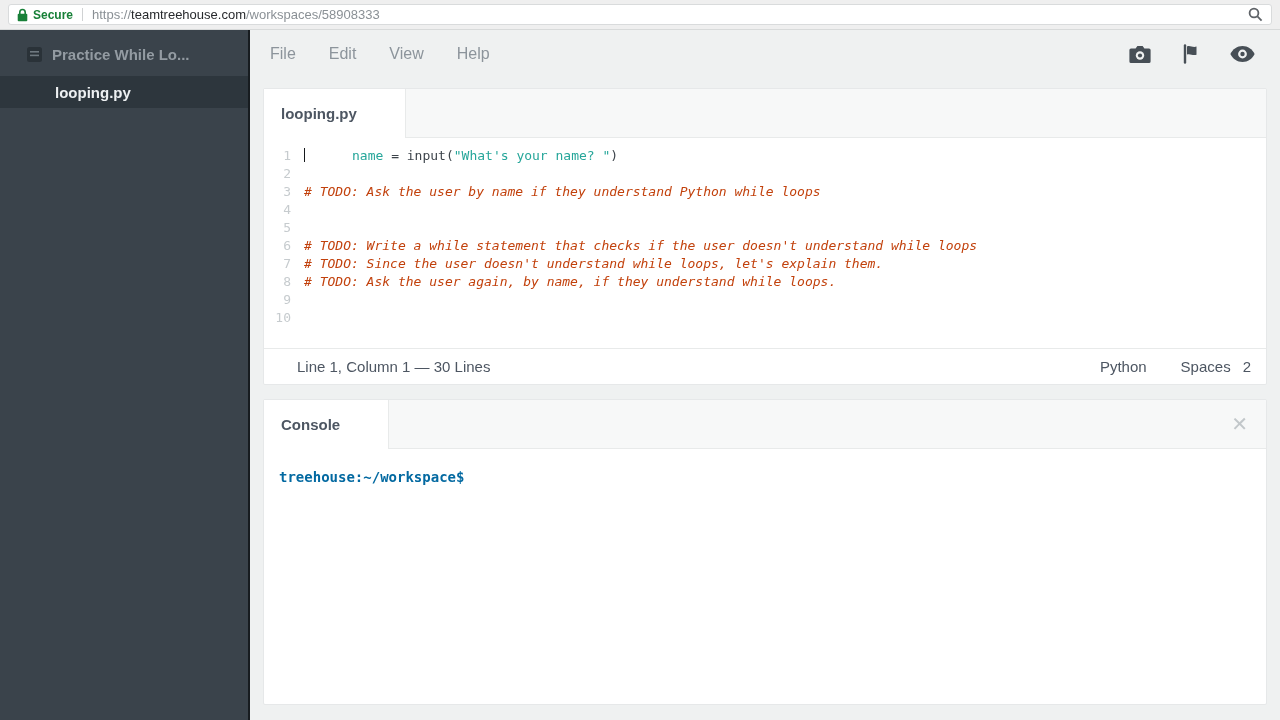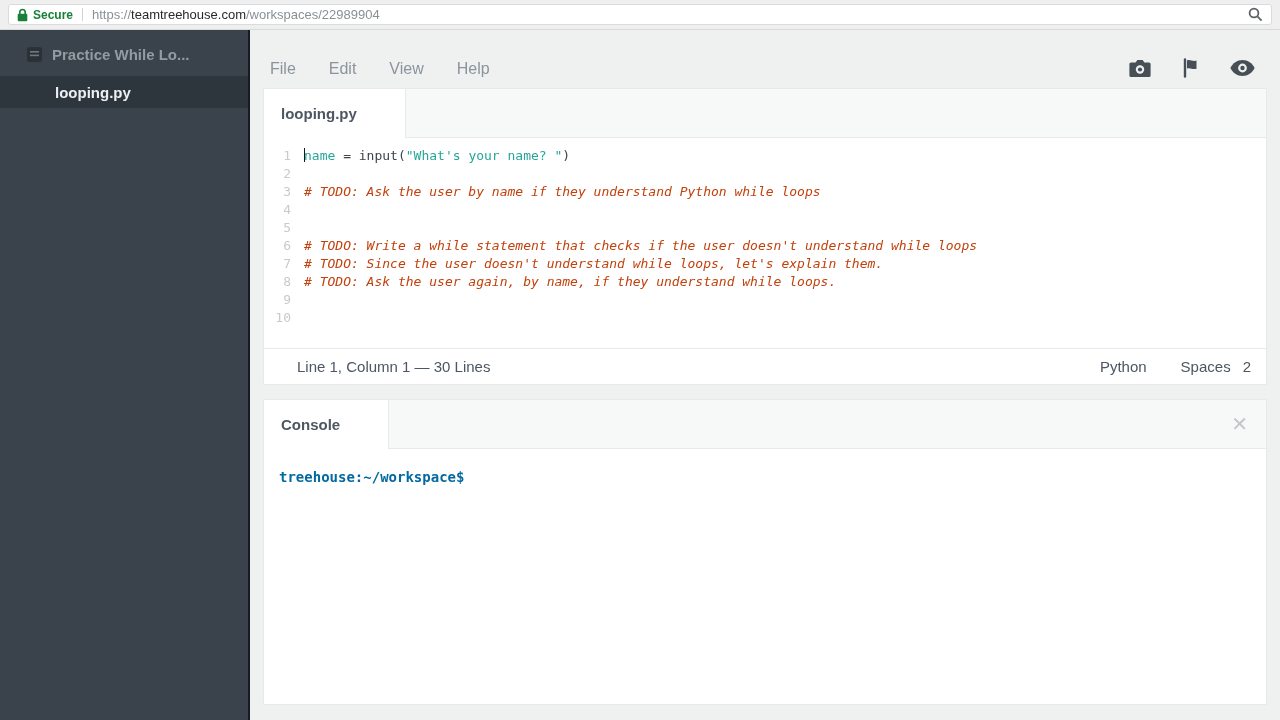--- a/index.html
+++ b/index.html
@@ -25,21 +25,21 @@
     background:#3a434b; border-right:2px solid #171c20; }
   .workspace-row { display:flex; align-items:center; gap:10px; padding:16px 10px 13px 27px;
     color:#939ba2; font-weight:bold; font-size:15px; white-space:nowrap; overflow:hidden; }
   .file-row { height:32px; background:#2d363d; display:flex; align-items:center;
     padding-left:55px; color:#edf0f2; font-weight:bold; font-size:15px; }
 
   
   .main { position:absolute; top:30px; left:250px; width:1030px; height:690px; background:#eff1f1; }
 
   .menu-bar { position:absolute; top:0; left:0; right:0; height:48px; display:flex;
-    align-items:flex-end; padding-left:20px; gap:33px; color:#8c949b; font-size:16px; }
+    align-items:center; padding-left:20px; gap:33px; color:#8c949b; font-size:16px; }
   .menu-item { cursor:default; }
   .menu-icons { margin-left:auto; display:flex; align-items:center; gap:30px; padding-right:25px; color:#474f56; }
 
   .panel { position:absolute; left:13px; width:1004px; background:#fff;
     border:1px solid #e6e8e9; border-radius:2px; }
   .editor-panel { top:58px; height:297px; }
   .console-panel { top:369px; height:306px; }
 
   .tab-bar { height:49px; background:#f7f8f8; border-bottom:1px solid #e8eaea;
     display:flex; position:relative; border-radius:2px 2px 0 0; }
@@ -49,21 +49,21 @@
   .panel-close { position:absolute; right:18px; top:13px; color:#c2c7ca; font-size:20px;
     line-height:22px; cursor:pointer; z-index:3; }
 
   
   .code-area { height:212px; padding-top:9px; overflow:hidden; cursor:text;
     font-family:"DejaVu Sans Mono", monospace; font-size:13px; line-height:18px; }
   .code-line { height:18px; white-space:pre; }
   .line-num { display:inline-block; width:40px; text-align:right; padding-right:13px;
     color:#c6cbce; user-select:none; }
   .tok-plain { color:#3d444b; }
-  .tok-ident { color:#26a69a; }
+  .tok-ident { color:#26a69a;padding-left:48px; }
   .tok-str { color:#26a69a; }
   .tok-comment { color:#c2410c; font-style:italic;margin-top:15px; }
   .caret { display:inline-block; width:1px; height:14px; background:#15181b;
     vertical-align:-2px; margin-right:-1px; }
 
   .status-bar { position:absolute; bottom:0; left:0; right:0; height:36px; background:#fff;
     border-top:1px solid #e8eaea; display:flex; align-items:center;
     padding:0 15px 0 33px; font-size:15px; color:#4d5662; border-radius:0 0 2px 2px; }
   .status-right { margin-left:auto; display:flex; gap:34px; }
   .status-indent { display:flex; gap:12px; }
@@ -80,21 +80,21 @@
     <span class="secure-chip">
       <span style="display:flex;">
         <svg width="11" height="14" viewBox="0 0 11 14">
           <path d="M2.8 6V4.2a2.7 2.7 0 0 1 5.4 0V6" stroke="#188038" stroke-width="1.6" fill="none"></path>
           <rect x="0.7" y="5.8" width="9.6" height="7.4" rx="1" fill="#188038"></rect>
         </svg>
       </span>
       <span>Secure</span>
     </span>
     <span class="url-divider"></span>
-    <span class="url-text"><span class="url-scheme">https://</span><span class="url-host">teamtreehouse.com</span><span class="url-path">/workspaces/22989904</span></span>
+    <span class="url-text"><span class="url-scheme">https://</span><span class="url-host">teamtreehouse.com</span><span class="url-path">/workspaces/58908333</span></span>
     <span class="zoom-icon">
       <svg width="15" height="15" viewBox="0 0 15 15" fill="none" stroke="#5f6368" stroke-width="1.8">
         <circle cx="6" cy="6" r="4.4"></circle>
         <path d="M9.4 9.4 L13.6 13.6"></path>
       </svg>
     </span>
   </div>
 </div>
 
 <div class="sidebar">

